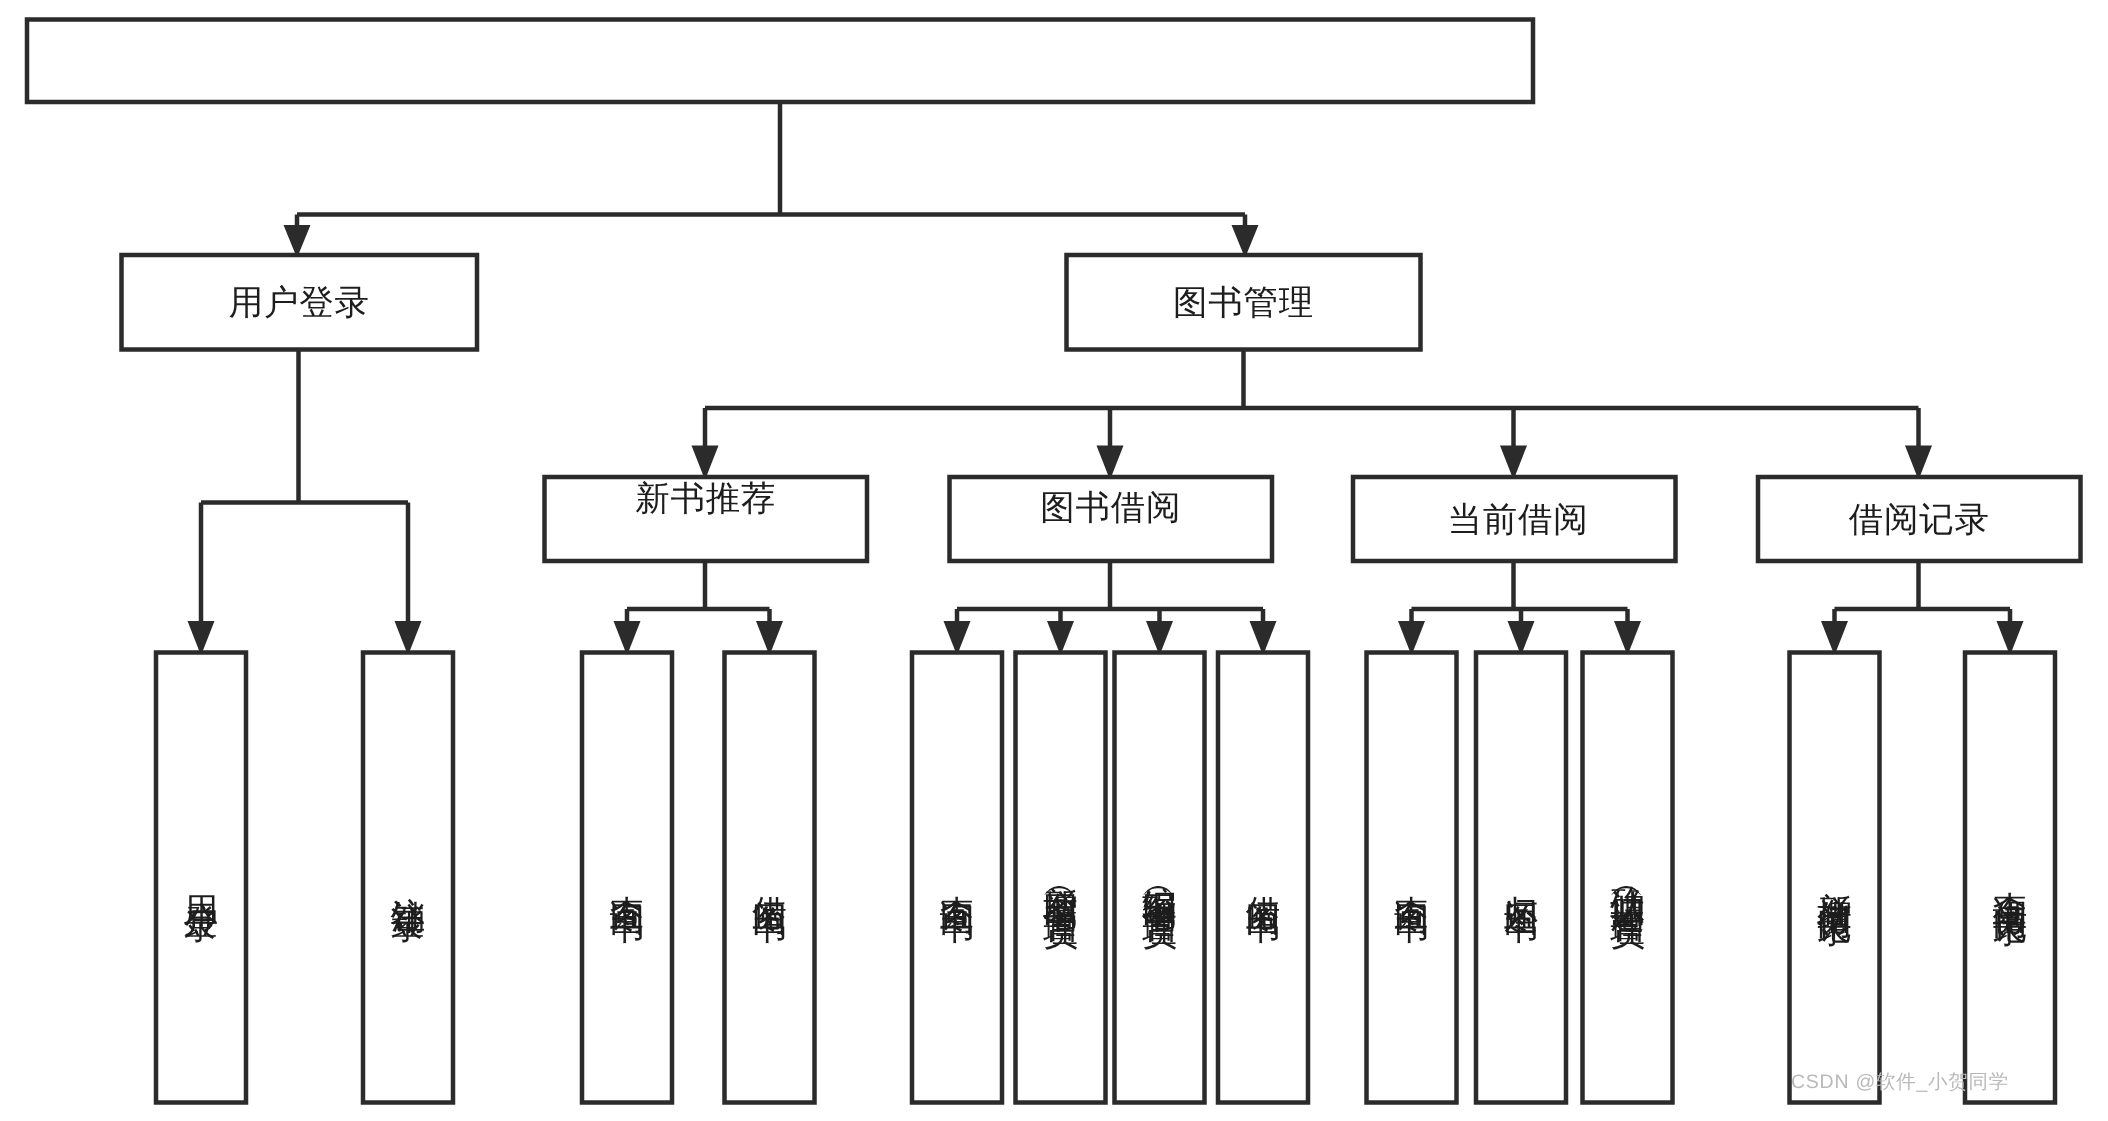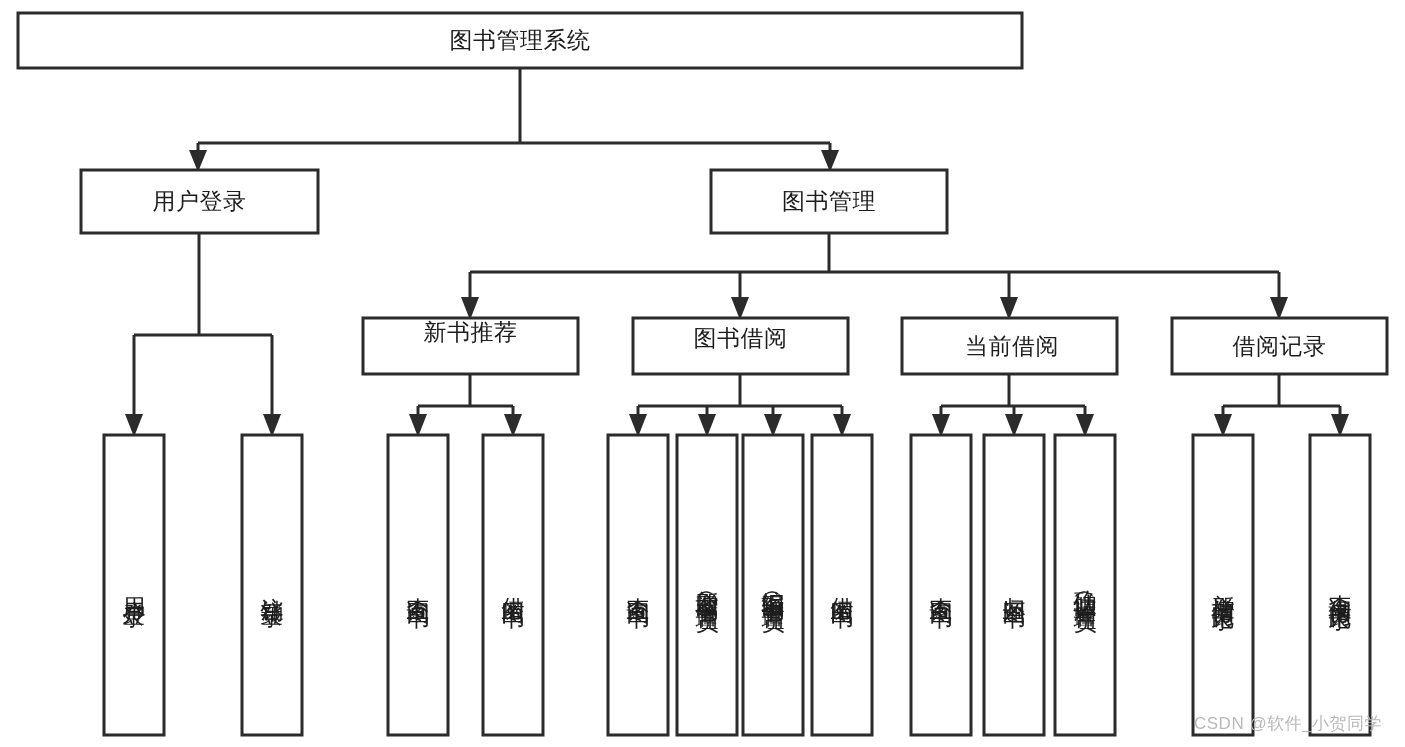--- a/index.html
+++ b/index.html
@@ -62,21 +62,21 @@
     font-size: 23px;
     writing-mode: vertical-rl;
     text-orientation: upright;
     letter-spacing: 3px;
     line-height: 1;
     pointer-events: none;
   }
   .watermark {
     position: absolute;
     color: #b9b9b9;
-    font-size: 17px;
+    font-size: 13px;
     letter-spacing: 0.5px;
     white-space: nowrap;
     pointer-events: none;
   }
 </style>
 </head>
 <body>
 
 <div id="diagram-root">
 
@@ -174,21 +174,20 @@
     <rect class="node-box" x="743" y="435" width="60" height="300"></rect>
     <rect class="node-box" x="812" y="435" width="60" height="300"></rect>
     <rect class="node-box" x="911" y="435" width="60" height="300"></rect>
     <rect class="node-box" x="984" y="435" width="60" height="300"></rect>
     <rect class="node-box" x="1055" y="435" width="60" height="300"></rect>
     <rect class="node-box" x="1193" y="435" width="60" height="300"></rect>
     <rect class="node-box" x="1310" y="435" width="60" height="300"></rect>
 
   </svg>
 
-  <div class="node-label-h" style="left:18px; top:13px; width:1004px; height:55px;">图书管理系统</div>
 
   <div class="node-label-h" style="left:81px; top:170px; width:237px; height:63px;">用户登录</div>
   <div class="node-label-h" style="left:711px; top:170px; width:236px; height:63px;border-radius:20px;">图书管理</div>
 
   <div class="node-label-h" style="left:363px; top:304px; width:215px; height:56px;">新书推荐</div>
   <div class="node-label-h" style="left:633px; top:318px; width:215px; height:40px;">图书借阅</div>
   <div class="node-label-h" style="left:902px; top:318px; width:220px; height:56px;">当前借阅</div>
   <div class="node-label-h" style="left:1172px; top:318px; width:215px; height:56px;">借阅记录</div>
 
   <div class="node-label-v" style="left:104px; top:435px; width:60px; height:300px;">用户登录</div>

